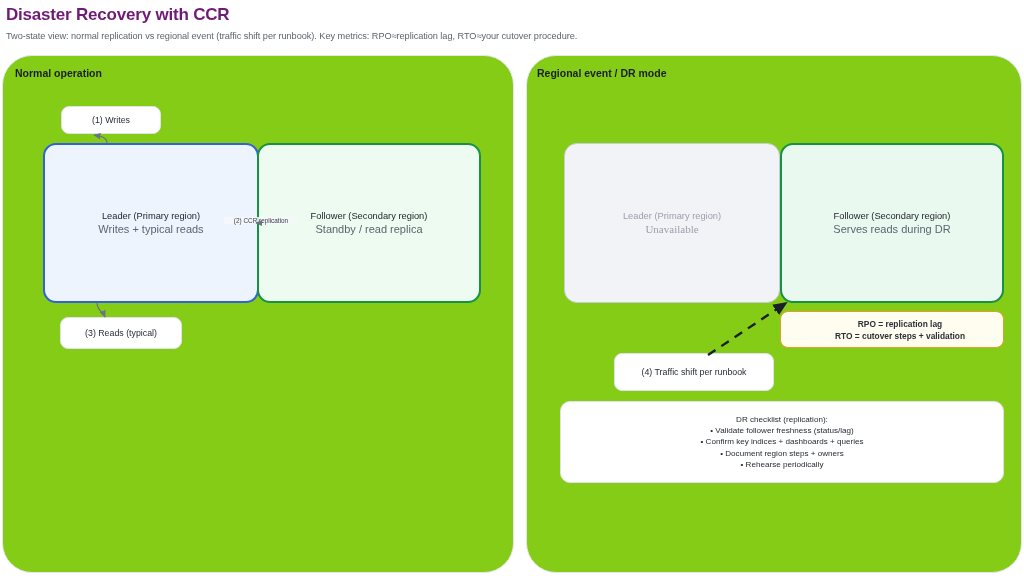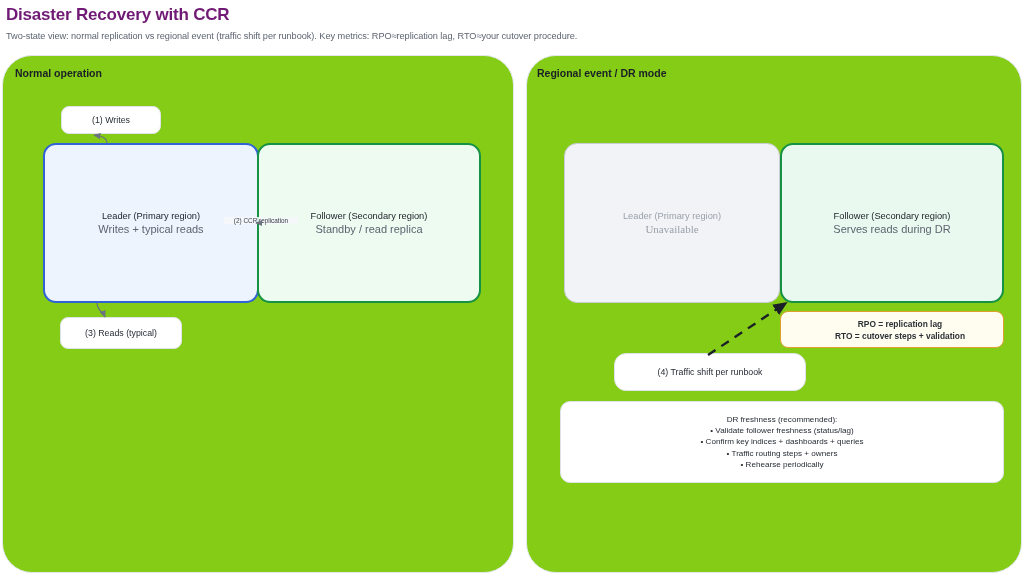--- a/index.html
+++ b/index.html
@@ -113,21 +113,21 @@
     display: flex;
     align-items: center;
     justify-content: center;
     font-size: 8.8px;
     color: #262b34;
     text-align: center;
     margin-left: 20px;
   }
   .pill-writes   { left: 41px;  top: 106px; width: 100px; height: 28px; }
   .pill-reads    { left: 40px;  top: 317px; width: 122px; height: 32px; }
-  .pill-traffic  { left: 594px; top: 353px; width: 192px; height: 38px; border-radius: 12px; }
+  .pill-traffic  { left: 594px; top: 353px; width: 160px; height: 38px; }
 
   .label-ccr {
     position: absolute;
     left: 224px; top: 217px;
     width: 74px;
     text-align: center;
     font-size: 6.4px;
     color: #39404c;
     background: rgba(246,247,250,0.85);
   }
@@ -205,24 +205,24 @@
 </div>
 
 <div class="box-rpo">
   <div>RPO = replication lag</div>
   <div>RTO = cutover steps + validation</div>
 </div>
 
 <div class="pill pill-traffic">(4) Traffic shift per runbook</div>
 
 <div class="box-checklist">
-  <div>DR freshness (recommended):</div>
+  <div>DR checklist (replication):</div>
   <div>• Validate follower freshness (status/lag)</div>
   <div>• Confirm key indices + dashboards + queries</div>
-  <div>• Traffic routing steps + owners</div>
+  <div>• Document region steps + owners</div>
   <div>• Rehearse periodically</div>
 </div>
 
 <svg class="connectors" viewBox="0 0 1024 578">
   <defs>
     <marker id="arrowGray" markerWidth="7" markerHeight="7" refX="5.4" refY="3" orient="auto">
       <path d="M0,0.4 L6,3 L0,5.6 z" fill="#6b7280"></path>
     </marker>
     <marker id="arrowDark" markerWidth="7" markerHeight="7" refX="5.2" refY="3" orient="auto">
       <path d="M0,0.4 L6,3 L0,5.6 z" fill="#1b1f27"></path>

